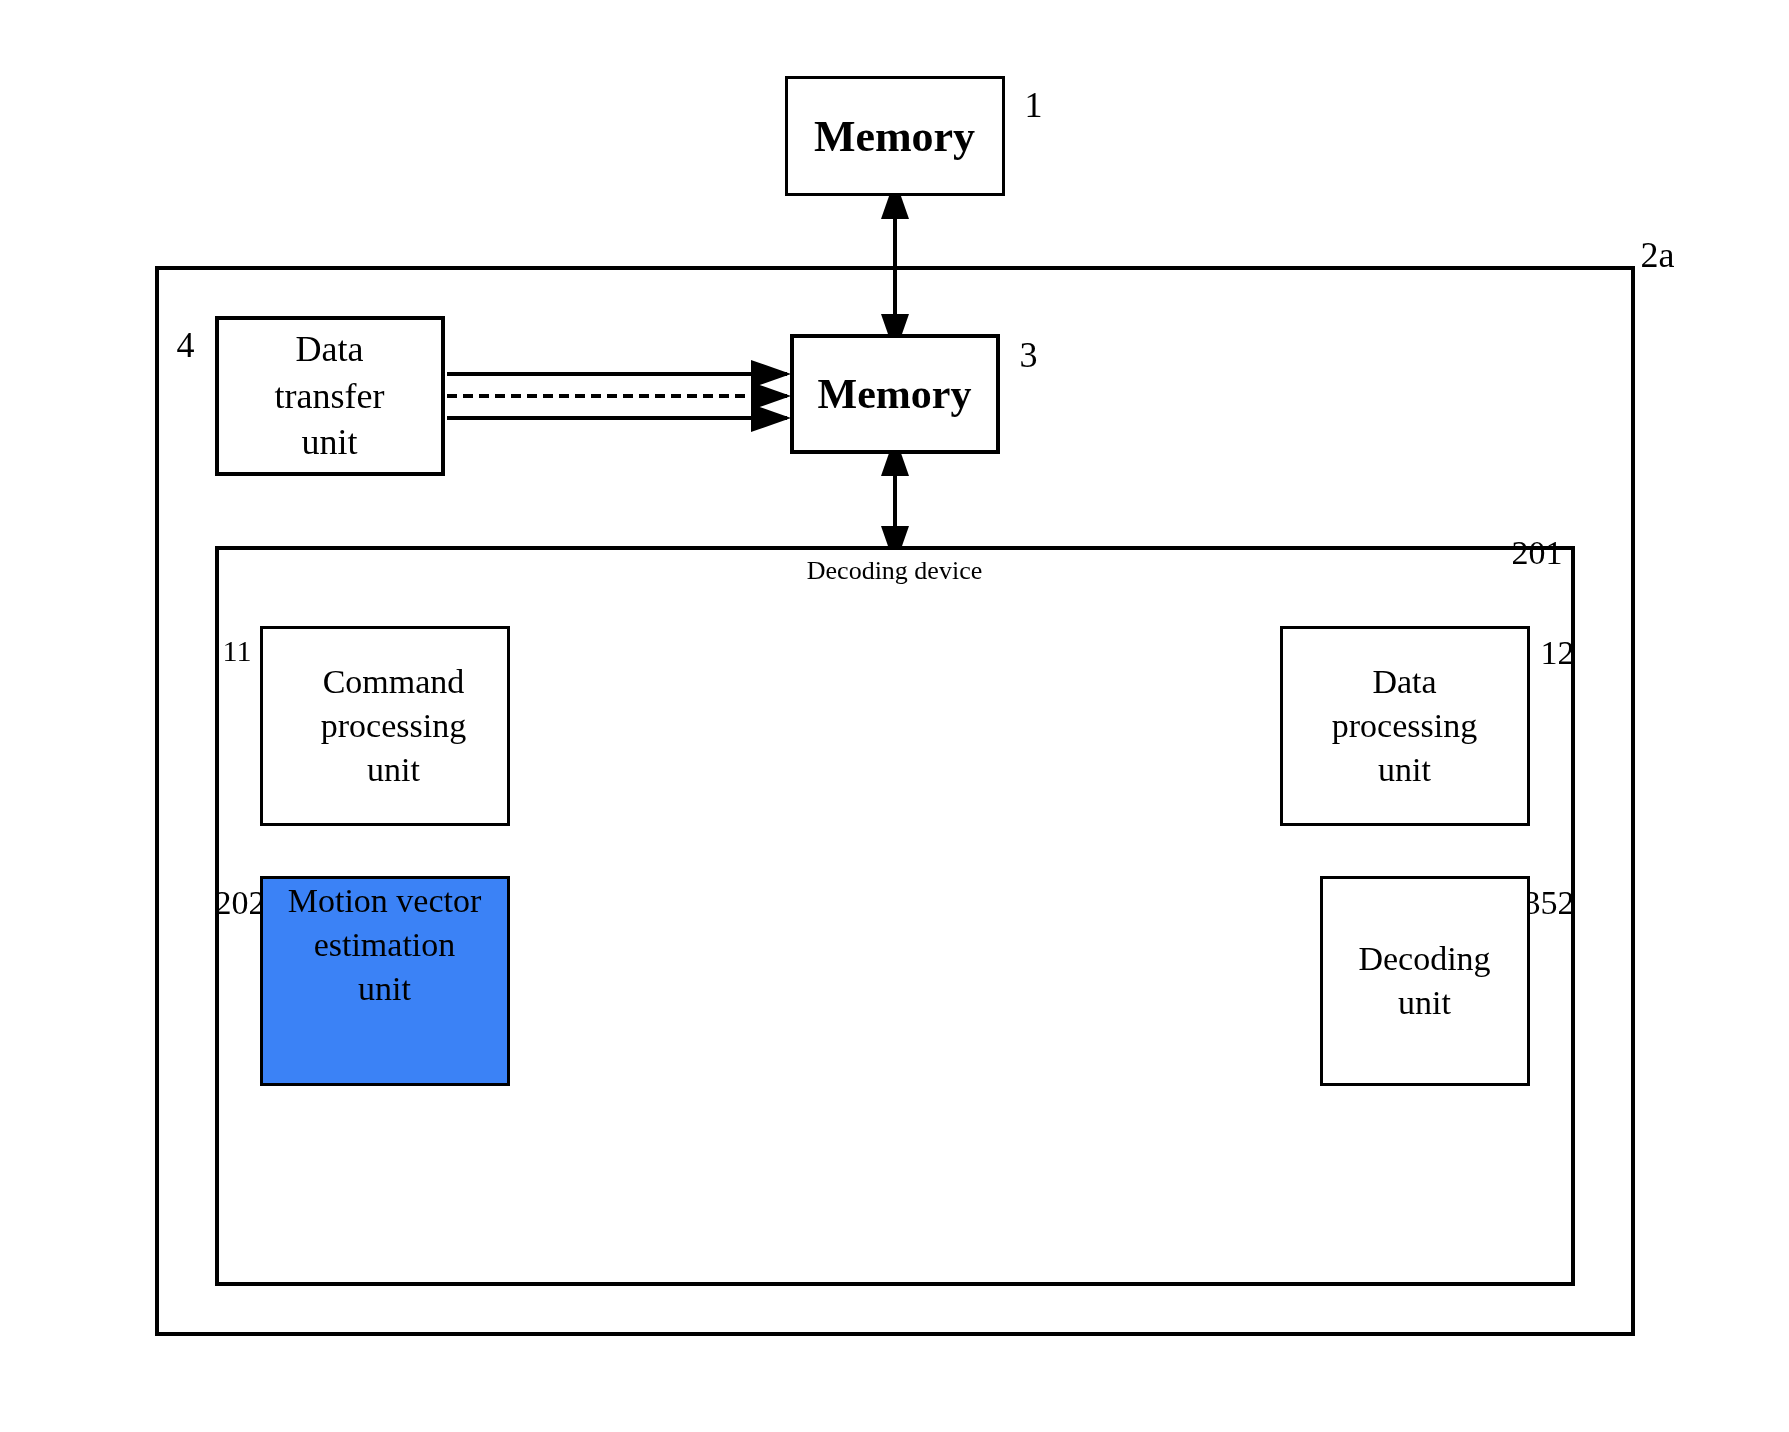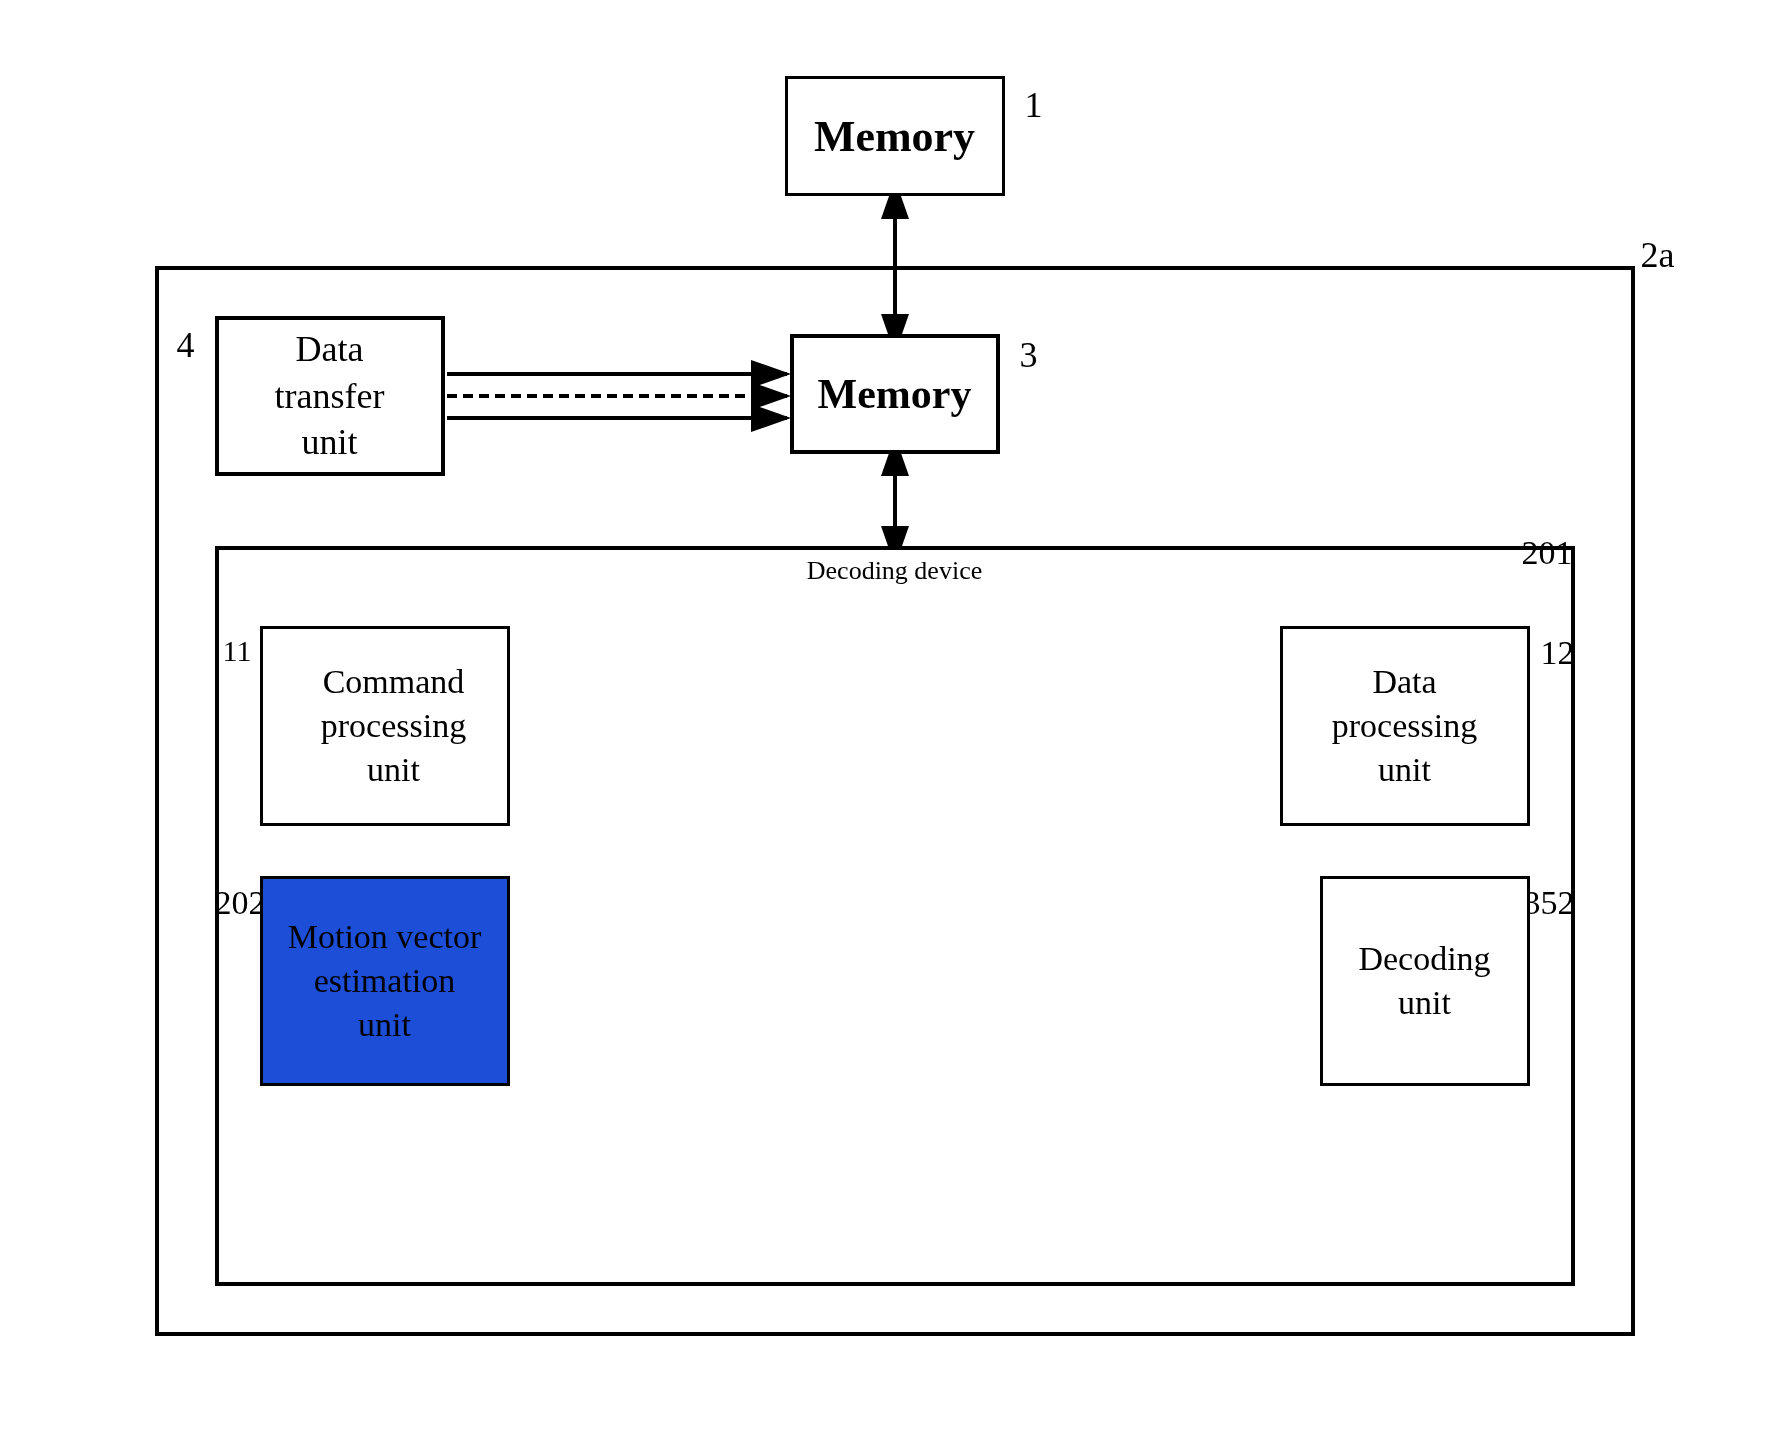--- a/index.html
+++ b/index.html
@@ -146,21 +146,21 @@
       left: 50%;
       transform: translateX(-50%);
       font-size: 26px;
       white-space: nowrap;
     }
 
     
     .label-201 {
       position: absolute;
       top: 478px;
-      right: 122px;
+      right: 132px;
       font-size: 34px;
     }
 
     
     .cmd-box {
       position: absolute;
       top: 570px;
       left: 165px;
       width: 250px;
       height: 200px;
@@ -211,23 +211,23 @@
     }
 
     
     .motion-box {
       position: absolute;
       top: 820px;
       left: 165px;
       width: 250px;
       height: 210px;
       border: 3px solid #000;
-      background: #1d4ed8;
-      display: flex;
-      align-items: center;
+      background: #3b82f6;
+      display: flex;
+      align-items: flex-start;
       justify-content: center;
       font-size: 34px;
       text-align: center;
       line-height: 1.3;
       z-index: 10;
     }
 
     
     .label-202 {
       position: absolute;

